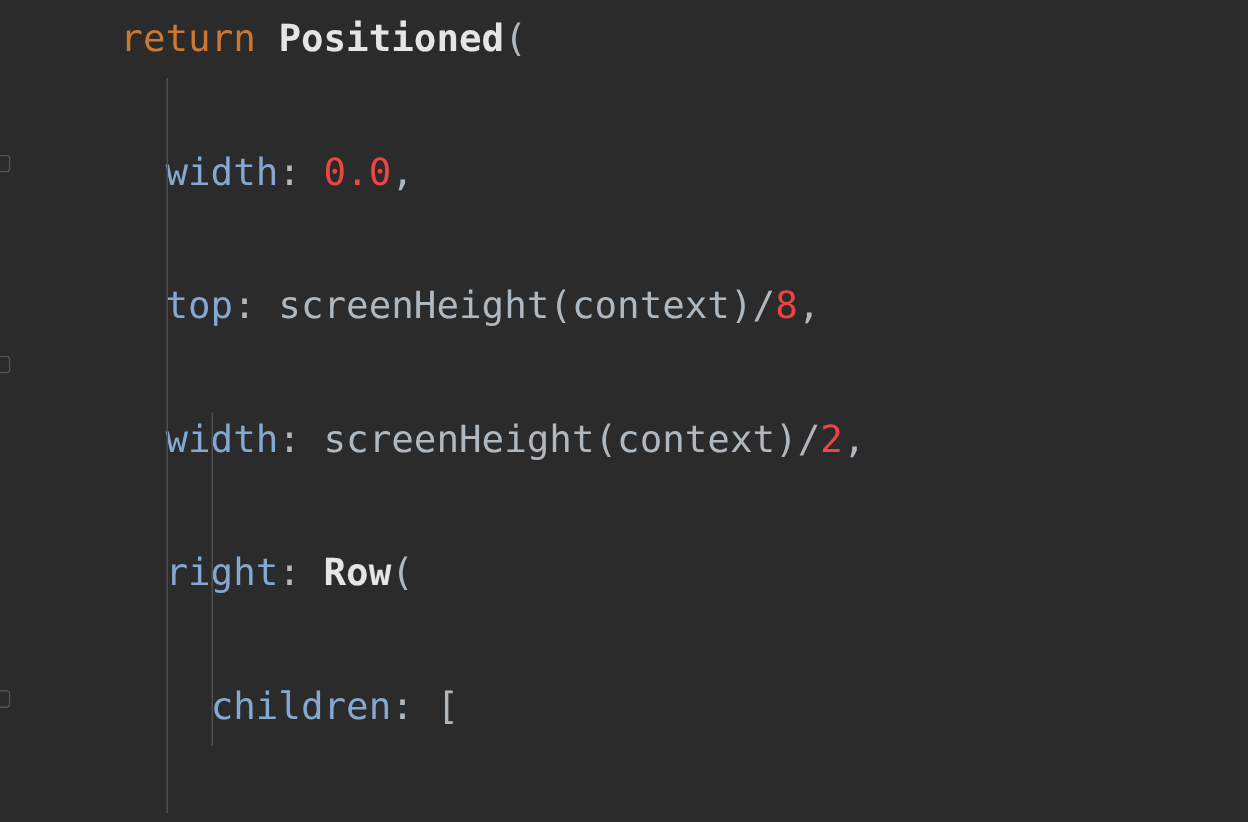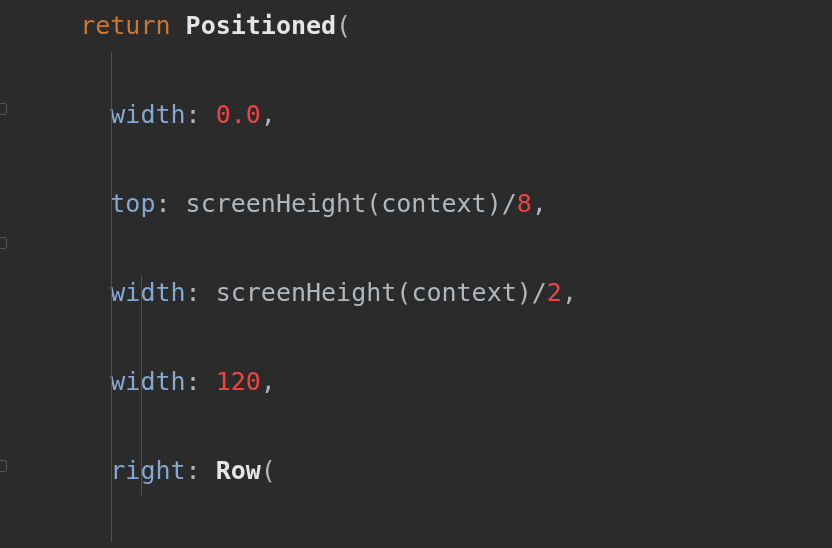--- a/index.html
+++ b/index.html
@@ -63,21 +63,20 @@
     border-radius: 0 3px 3px 0;
   }
 </style>
 </head>
 <body>
 
 <pre class="editor"><span class="line">    <span class="kw">return</span> <span class="class">Positioned</span><span class="punc">(</span></span>
 <span class="line">      <span class="param">width</span><span class="punc">: </span><span class="num">0.0</span><span class="punc">,</span></span>
 <span class="line">      <span class="param">top</span><span class="punc">: </span><span class="ident">screenHeight</span><span class="punc">(</span><span class="ident">context</span><span class="punc">)</span><span class="punc">/</span><span class="num">8</span><span class="punc">,</span></span>
 <span class="line">      <span class="param">width</span><span class="punc">: </span><span class="ident">screenHeight</span><span class="punc">(</span><span class="ident">context</span><span class="punc">)</span><span class="punc">/</span><span class="num">2</span><span class="punc">,</span></span>
-<span class="line">      <span class="param">width</span><span class="punc">: </span><span class="num">120</span><span class="punc">,</span></span>
 <span class="line">      <span class="param">right</span><span class="punc">: </span><span class="class">Row</span><span class="punc">(</span></span>
 <span class="line">        <span class="param">children</span><span class="punc">: </span><span class="punc">[</span></span>
 
 
 
 
 
 
 <div class="guides">
   <div class="guide" style="left:111px; top:52px; height:490px;"></div>

